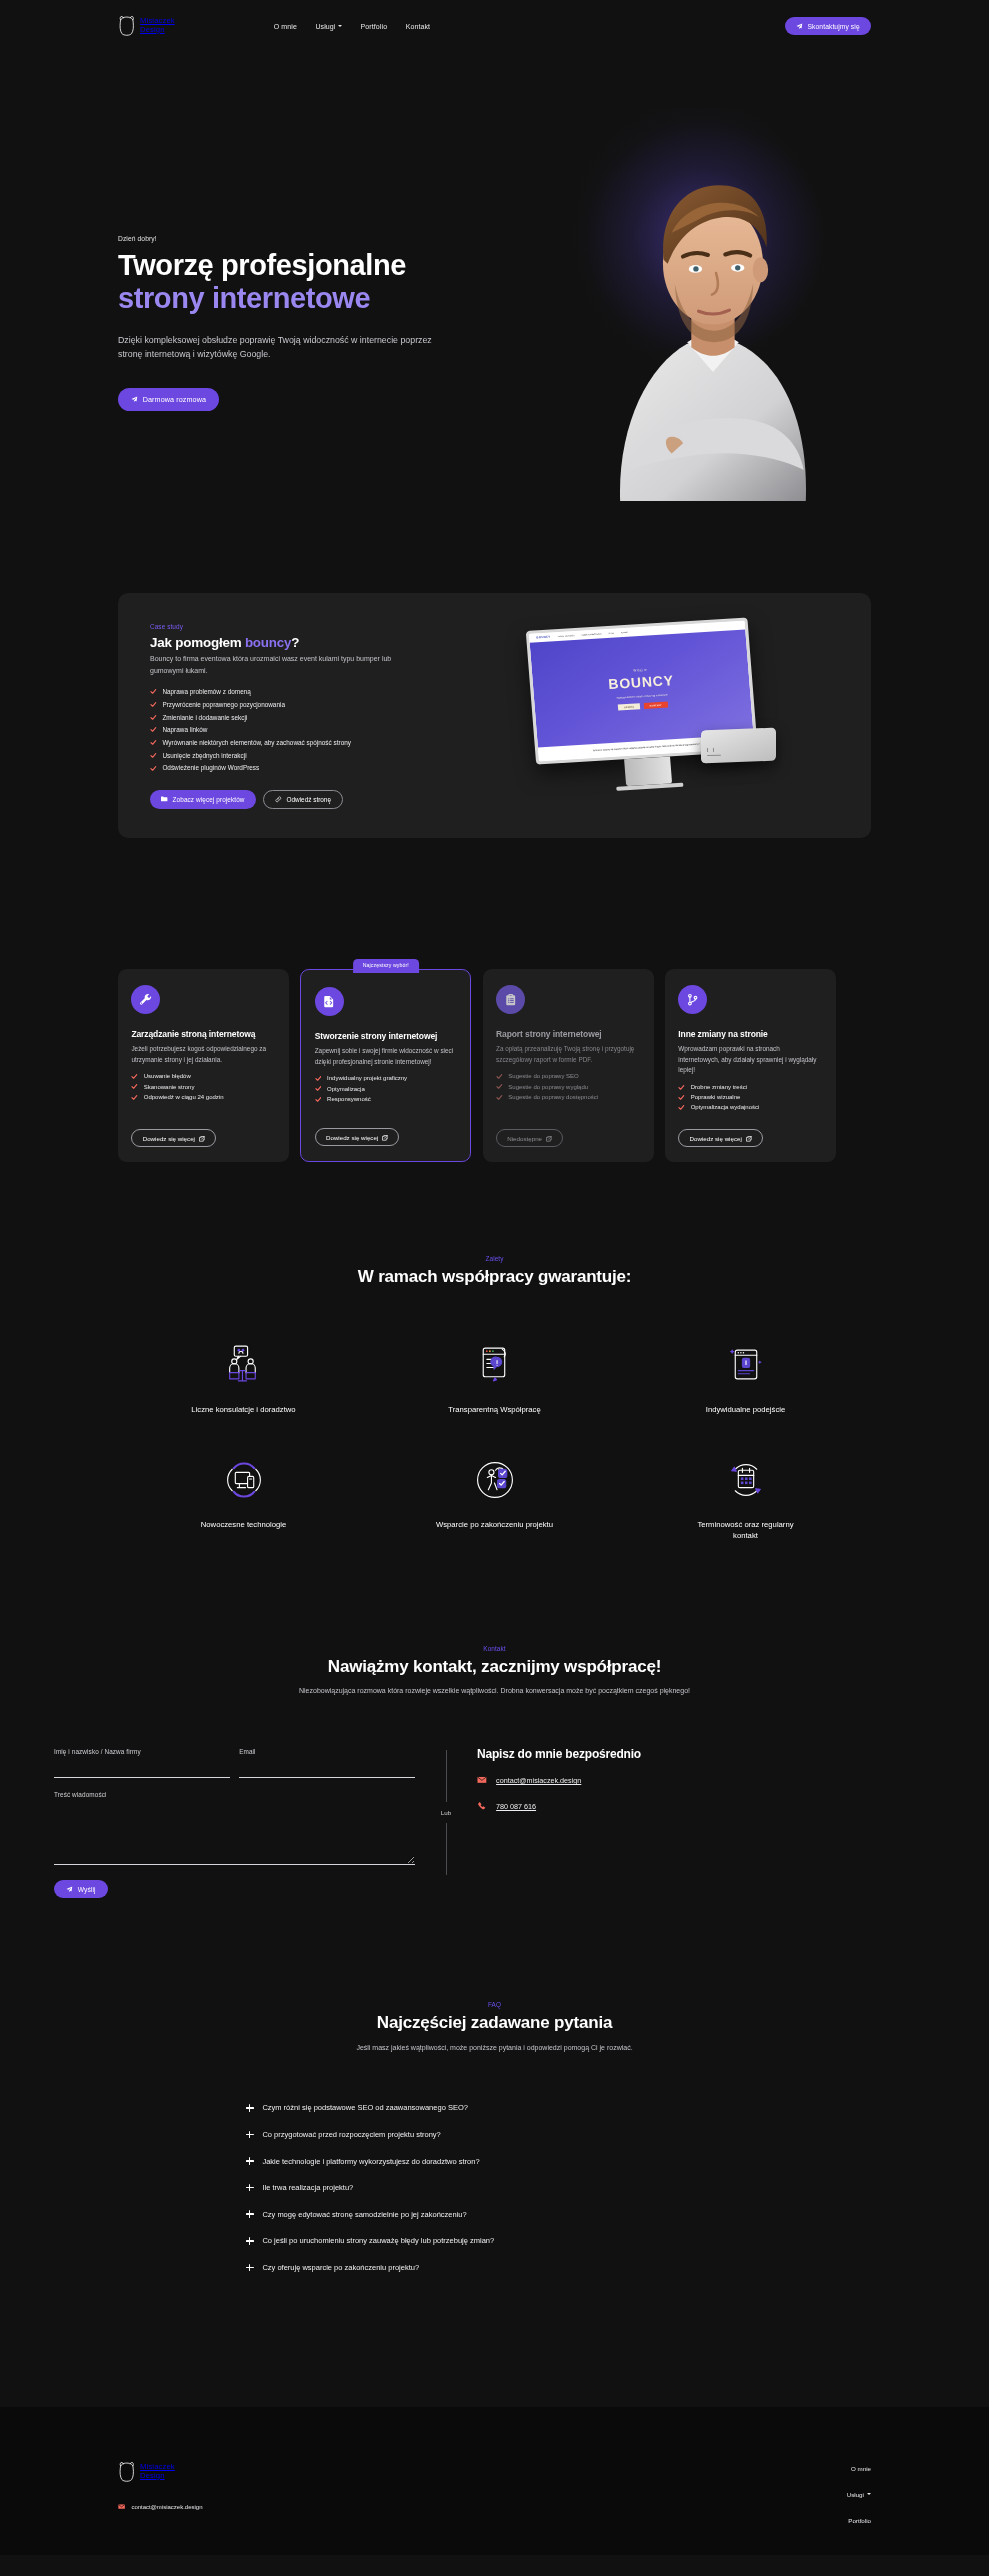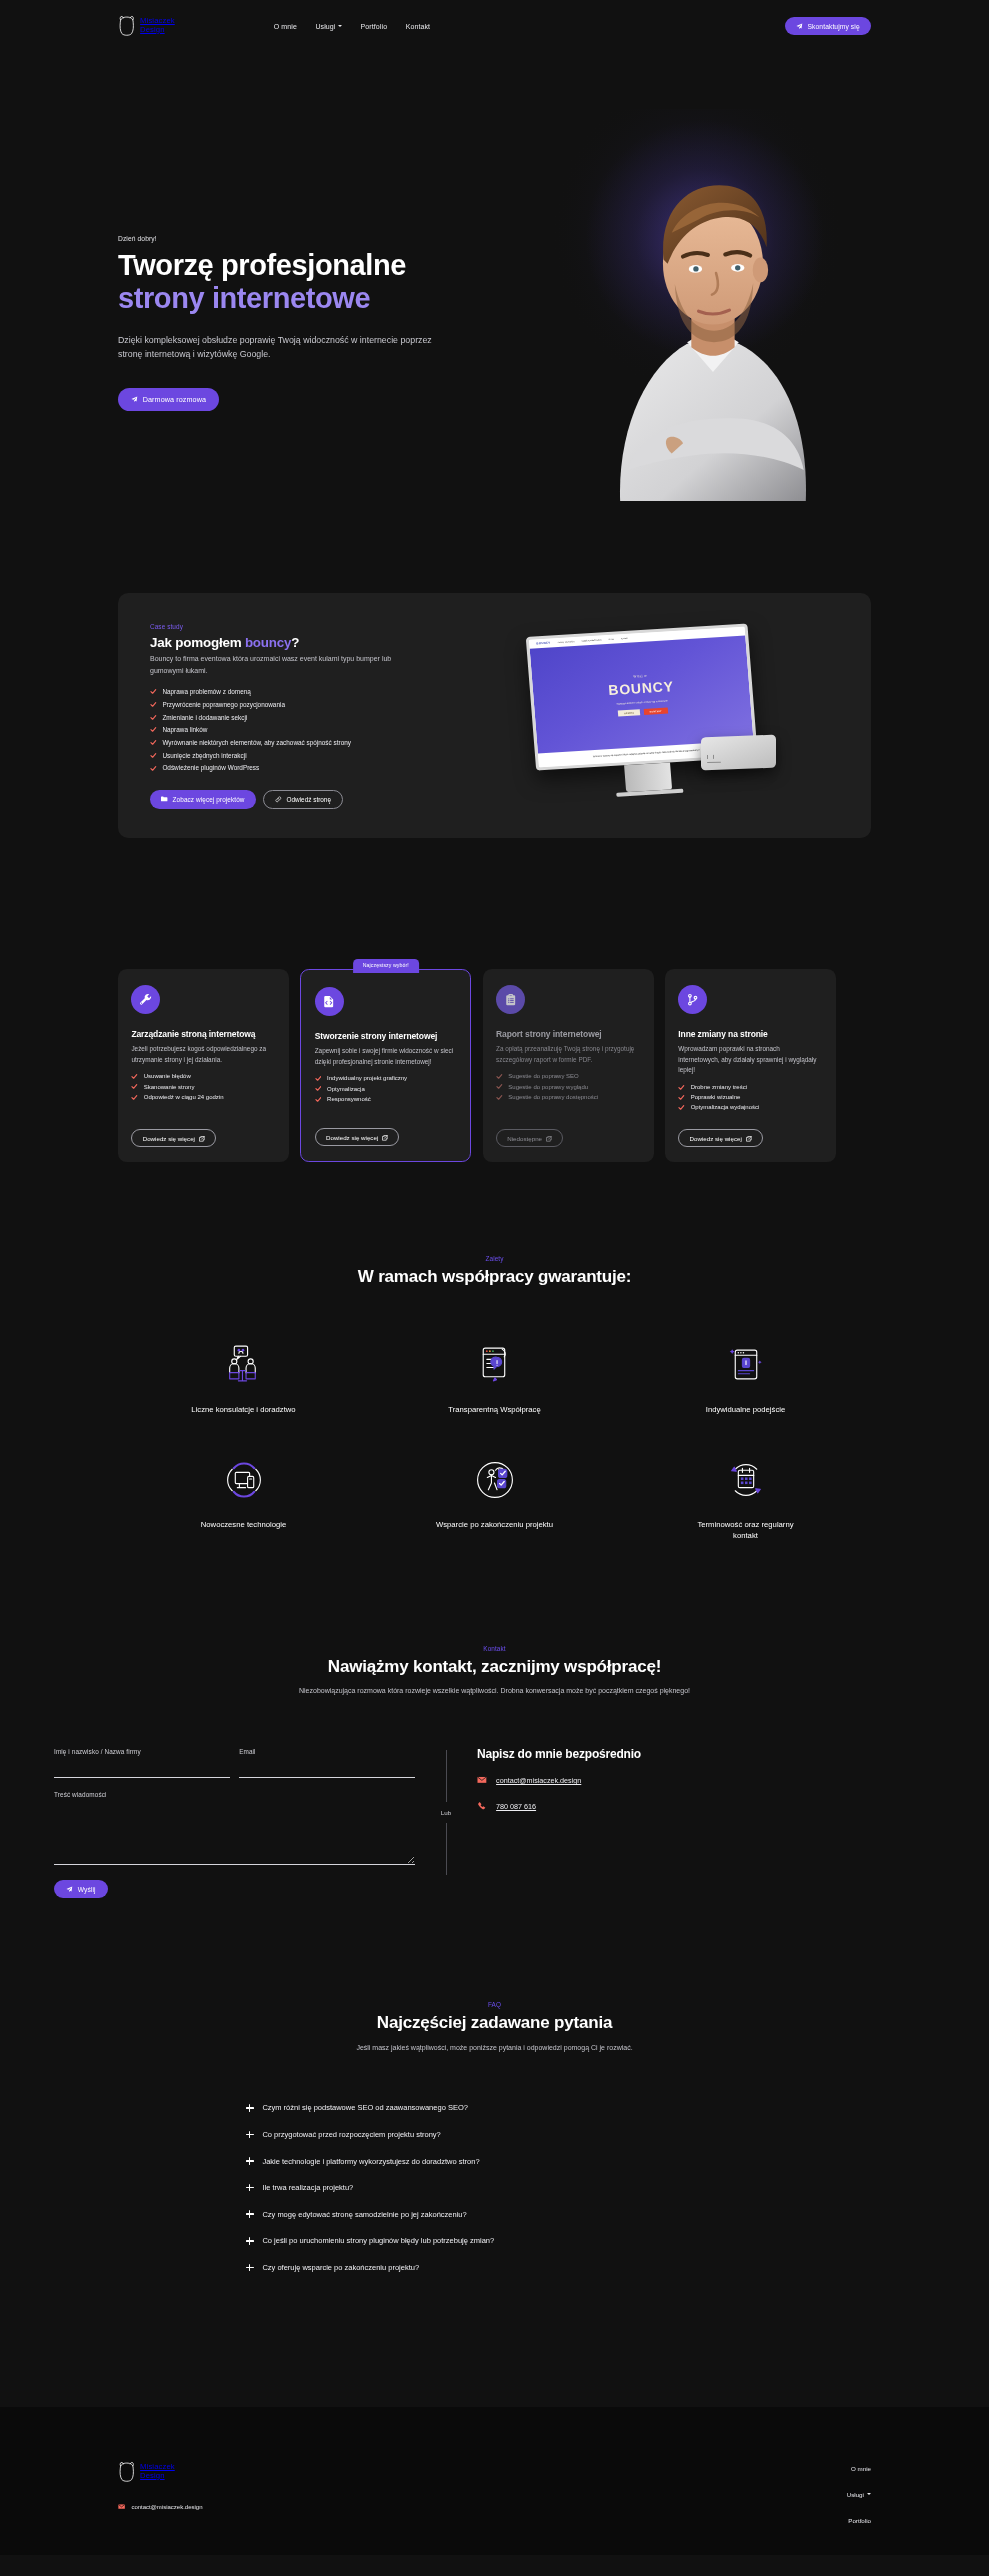--- a/index.html
+++ b/index.html
@@ -53,21 +53,21 @@
     position:absolute; inset:0;
     background:radial-gradient(ellipse 46% 42% at 52% 33%, rgba(92,70,190,.55) 0%, rgba(60,45,130,.22) 42%, rgba(17,17,17,0) 72%);
   }
   
   .portrait svg { position:absolute; inset:0; width:100%; height:100%; }
 
   
   .case-wrap { padding:88px 118px 0; }
   .case-card {
     background:#1f1f1f; border-radius:10.3px; padding:30px 32px 29px;
-    display:flex; gap:20.6px; align-items:center; position:relative; overflow:hidden;
+    display:flex; gap:20.6px; align-items:flex-start; position:relative; overflow:hidden;
   }
   .case-left { width:330px; flex:0 0 330px; }
   .case-eyebrow { color:#7b5cf0; font-size:6.4px; margin-bottom:4.6px; letter-spacing:0.1px; }
   .case-title { font-size:13.4px; font-weight:700; letter-spacing:-0.2px; }
   .case-title .accent { color:#8b71ef; }
   .case-desc { margin-top:3.6px; font-size:7px; line-height:1.62; color:#c3c3ca; max-width:242px; }
   .check-list { margin-top:12.4px; display:flex; flex-direction:column; gap:5.7px; }
   .check-item { display:flex; align-items:center; gap:5.7px; font-size:6.4px; color:#ececf0; }
   .ck { width:6.7px; height:6.7px; flex:0 0 6.7px; }
   .case-actions { margin-top:18.5px; display:flex; gap:7.2px; align-items:center; }
@@ -808,21 +808,21 @@
       <div class="faq-item">
           <span class="faq-plus"></span>
           <span class="faq-q">Ile trwa realizacja projektu?</span>
         </div>
       <div class="faq-item">
           <span class="faq-plus"></span>
           <span class="faq-q">Czy mogę edytować stronę samodzielnie po jej zakończeniu?</span>
         </div>
       <div class="faq-item">
           <span class="faq-plus"></span>
-          <span class="faq-q">Co jeśli po uruchomieniu strony pluginów błędy lub potrzebuję zmian?</span>
+          <span class="faq-q">Co jeśli po uruchomieniu strony zauważę błędy lub potrzebuję zmian?</span>
         </div>
       <div class="faq-item">
           <span class="faq-plus"></span>
           <span class="faq-q">Czy oferuję wsparcie po zakończeniu projektu?</span>
         </div>
     </div>
   </section>
 
   <footer class="footer">
     <div class="footer-top">

